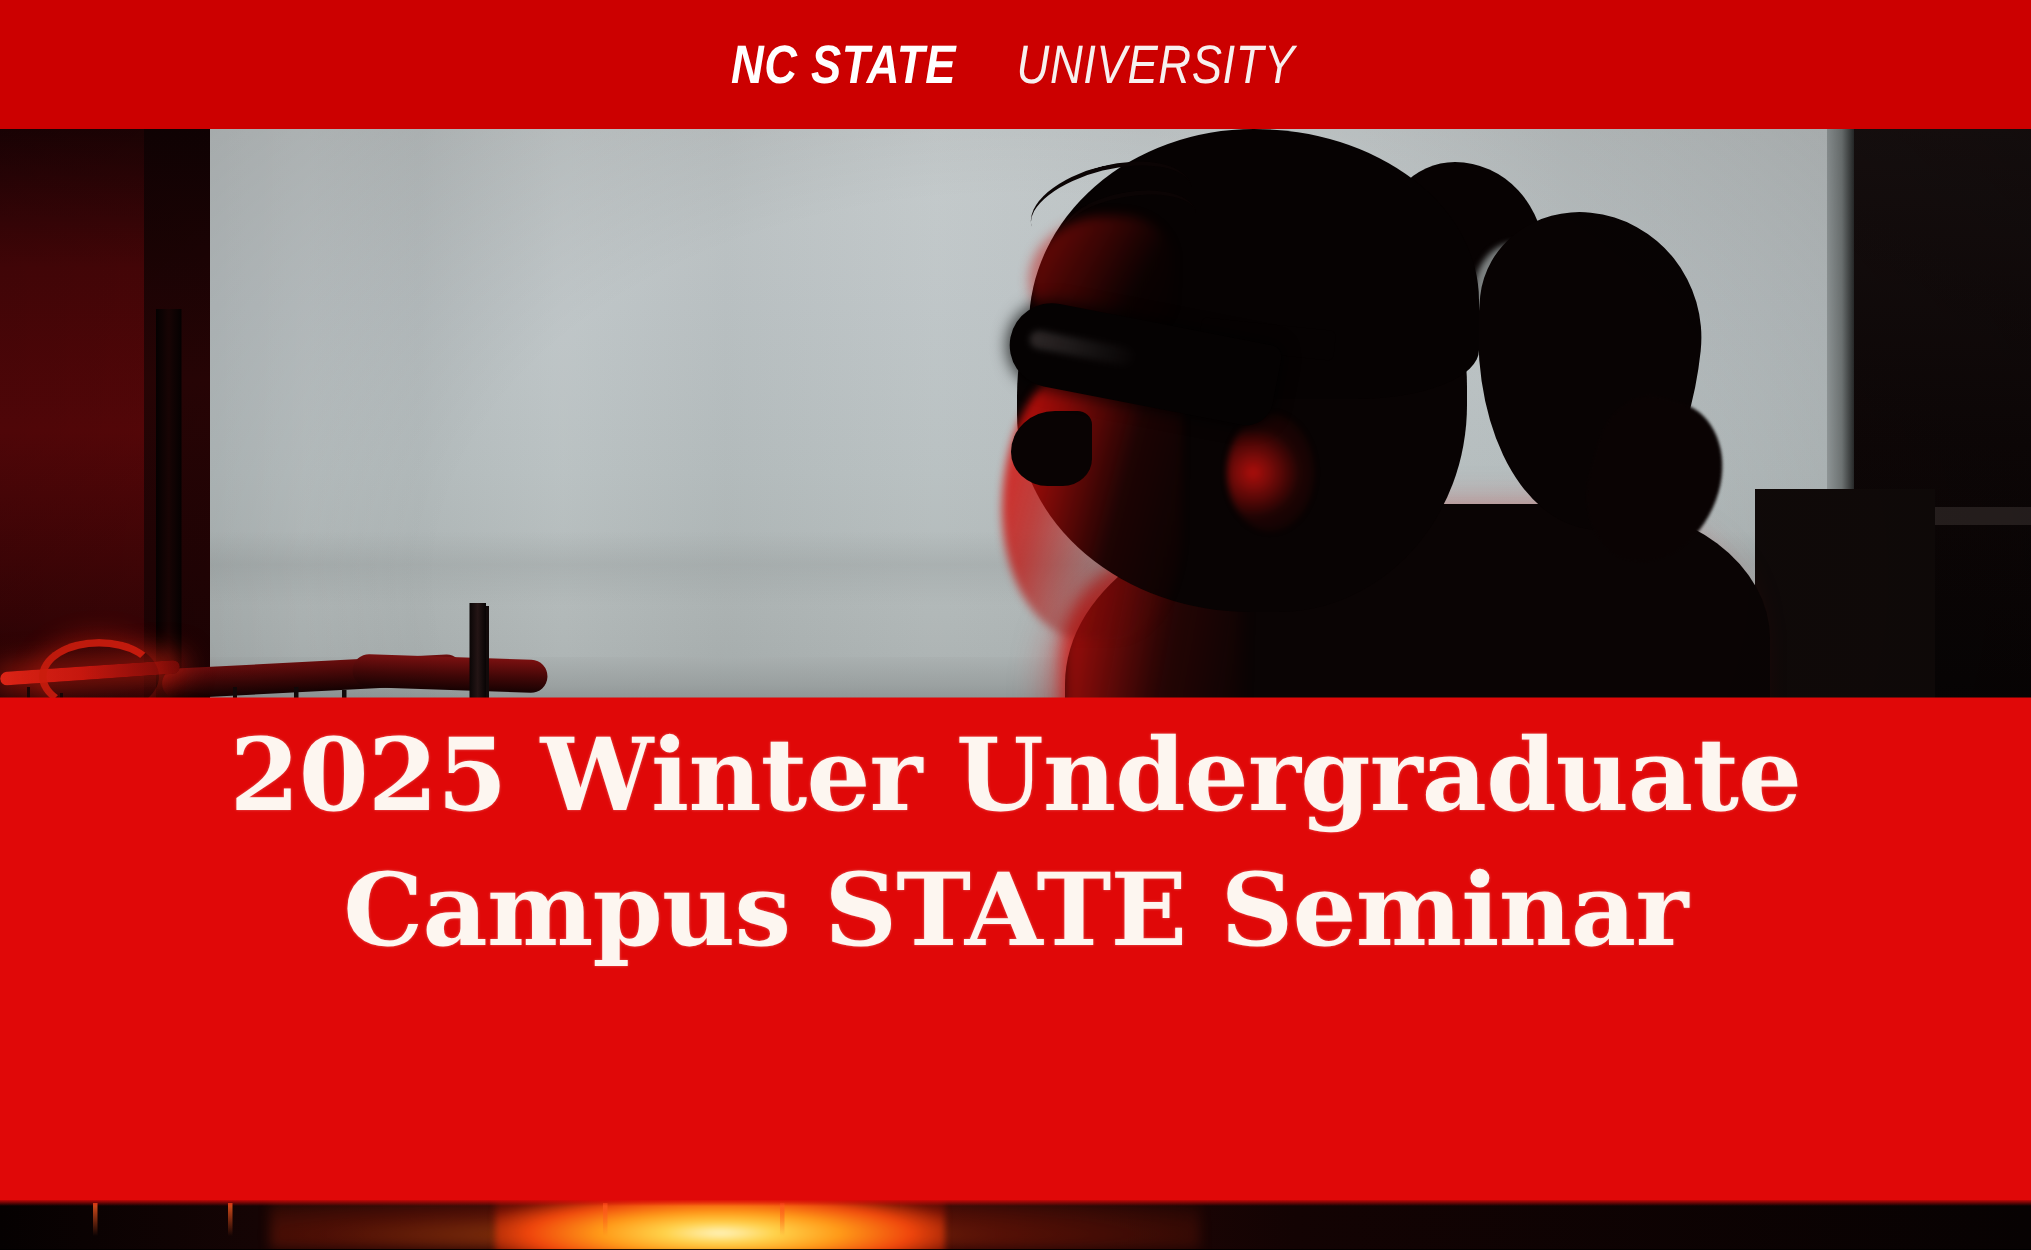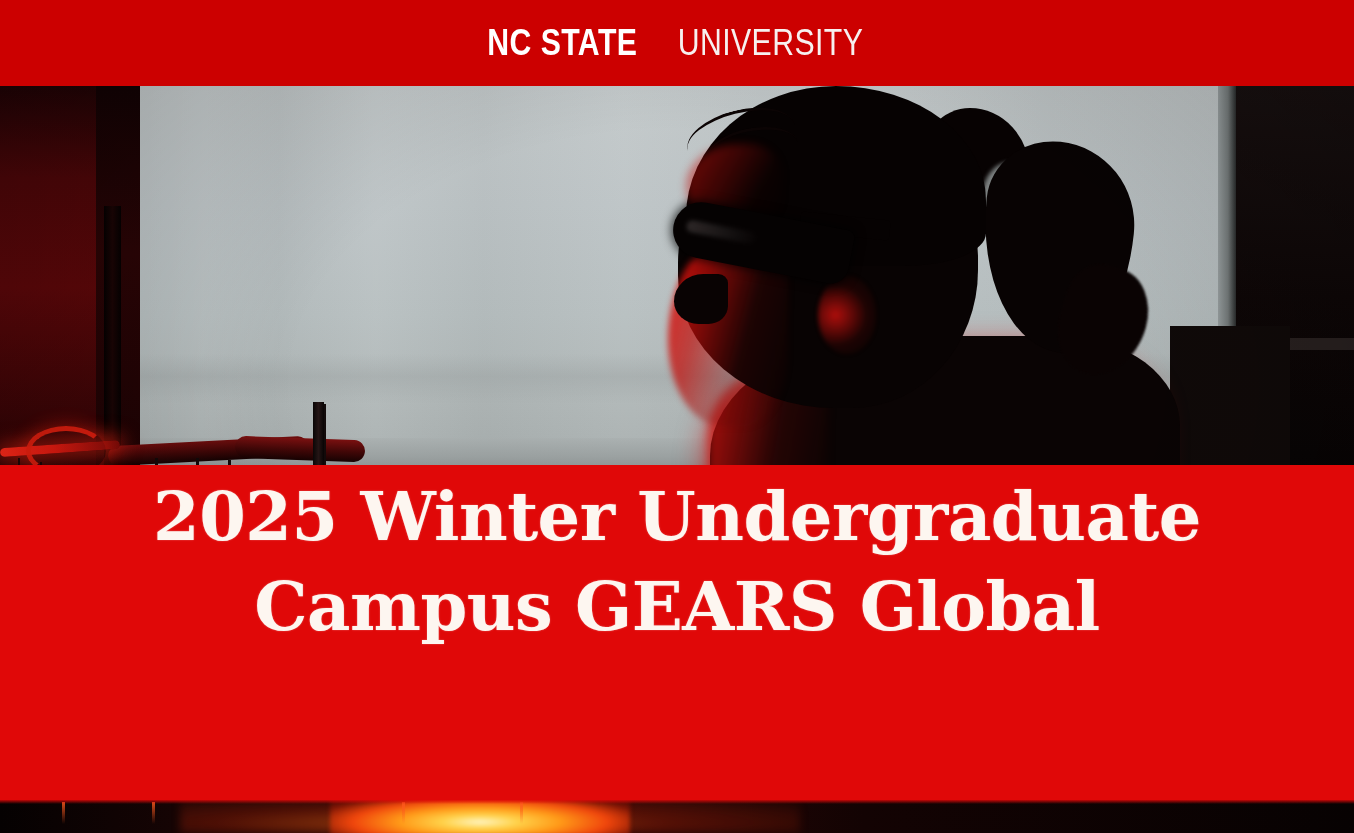--- a/index.html
+++ b/index.html
@@ -22,20 +22,21 @@
 
   
   .brand-bar {
     position: absolute;
     left: 0;
     top: 0;
     width: 1354px;
     height: 86px;
     background: #cc0000;
     z-index: 40;
+    font-style: italic;
   }
   .brand-lockup {
     position: absolute;
     left: 0;
     top: 0;
     width: 1354px;
     height: 86px;
     display: flex;
     align-items: center;
     justify-content: center;
@@ -674,21 +675,21 @@
       <div class="glasses-arm"></div>
       <div class="glasses"></div>
       <div class="glasses-hilite"></div>
     </div>
 
     <div class="vignette"></div>
   </div>
 
   <div class="title-panel">
     <div class="title-line title-line-1">2025 Winter Undergraduate</div>
-    <div class="title-line title-line-2">Campus GEARS Global</div>
+    <div class="title-line title-line-2">Campus STATE Seminar</div>
   </div>
 
   <div class="bottom-strip">
     <div class="bs-dark-l"></div>
     <div class="bs-dark-r"></div>
     <div class="bs-glow-wide"></div>
     <div class="bs-glow"></div>
     <div class="bs-streak bs-s1"></div>
     <div class="bs-streak bs-s2"></div>
     <div class="bs-streak bs-s3"></div>

